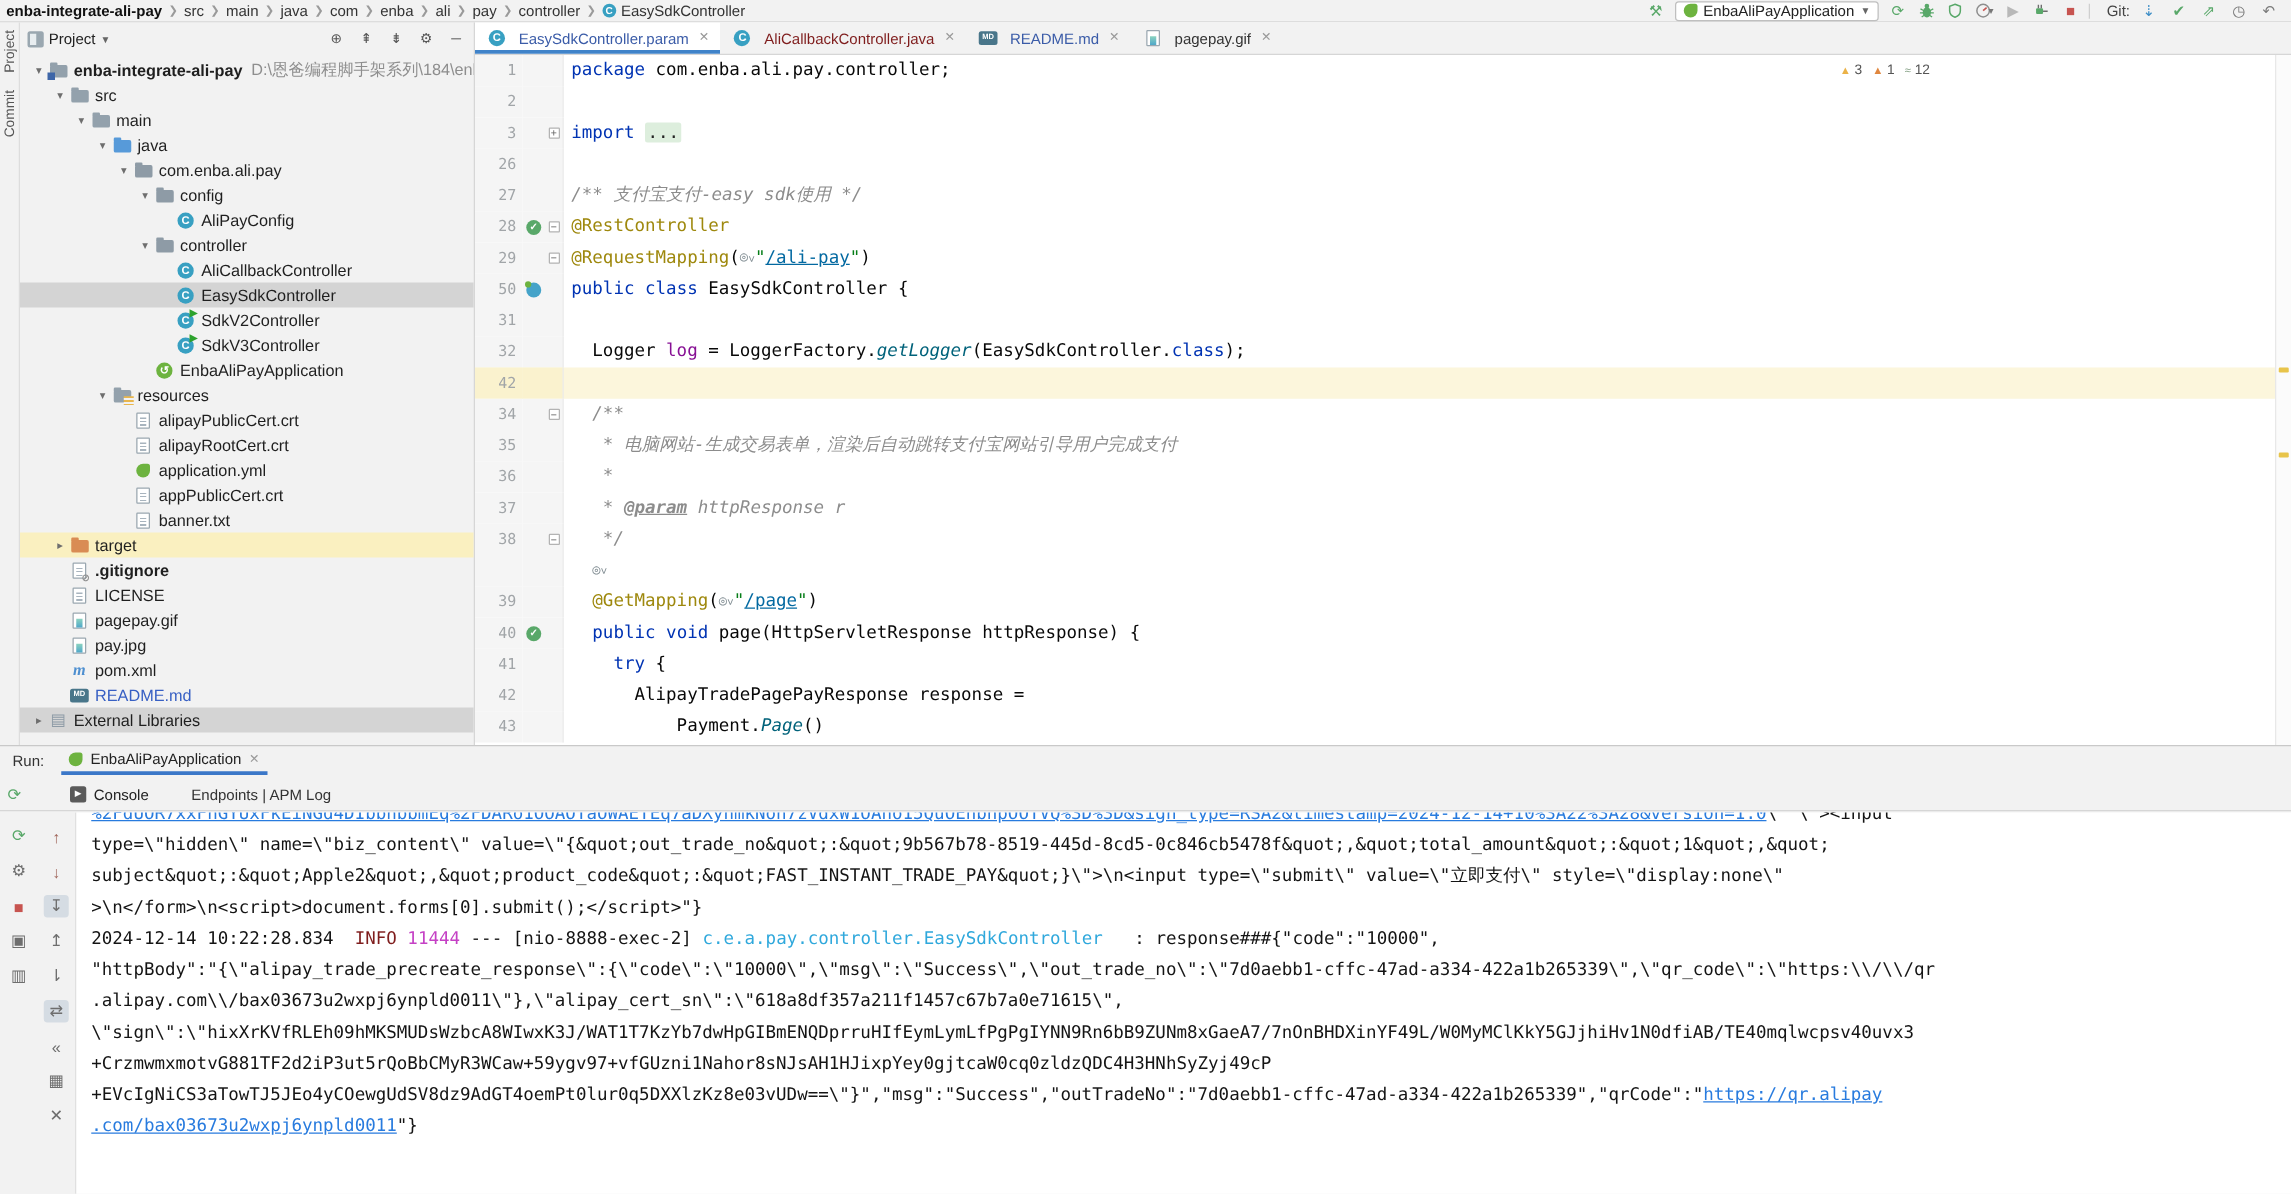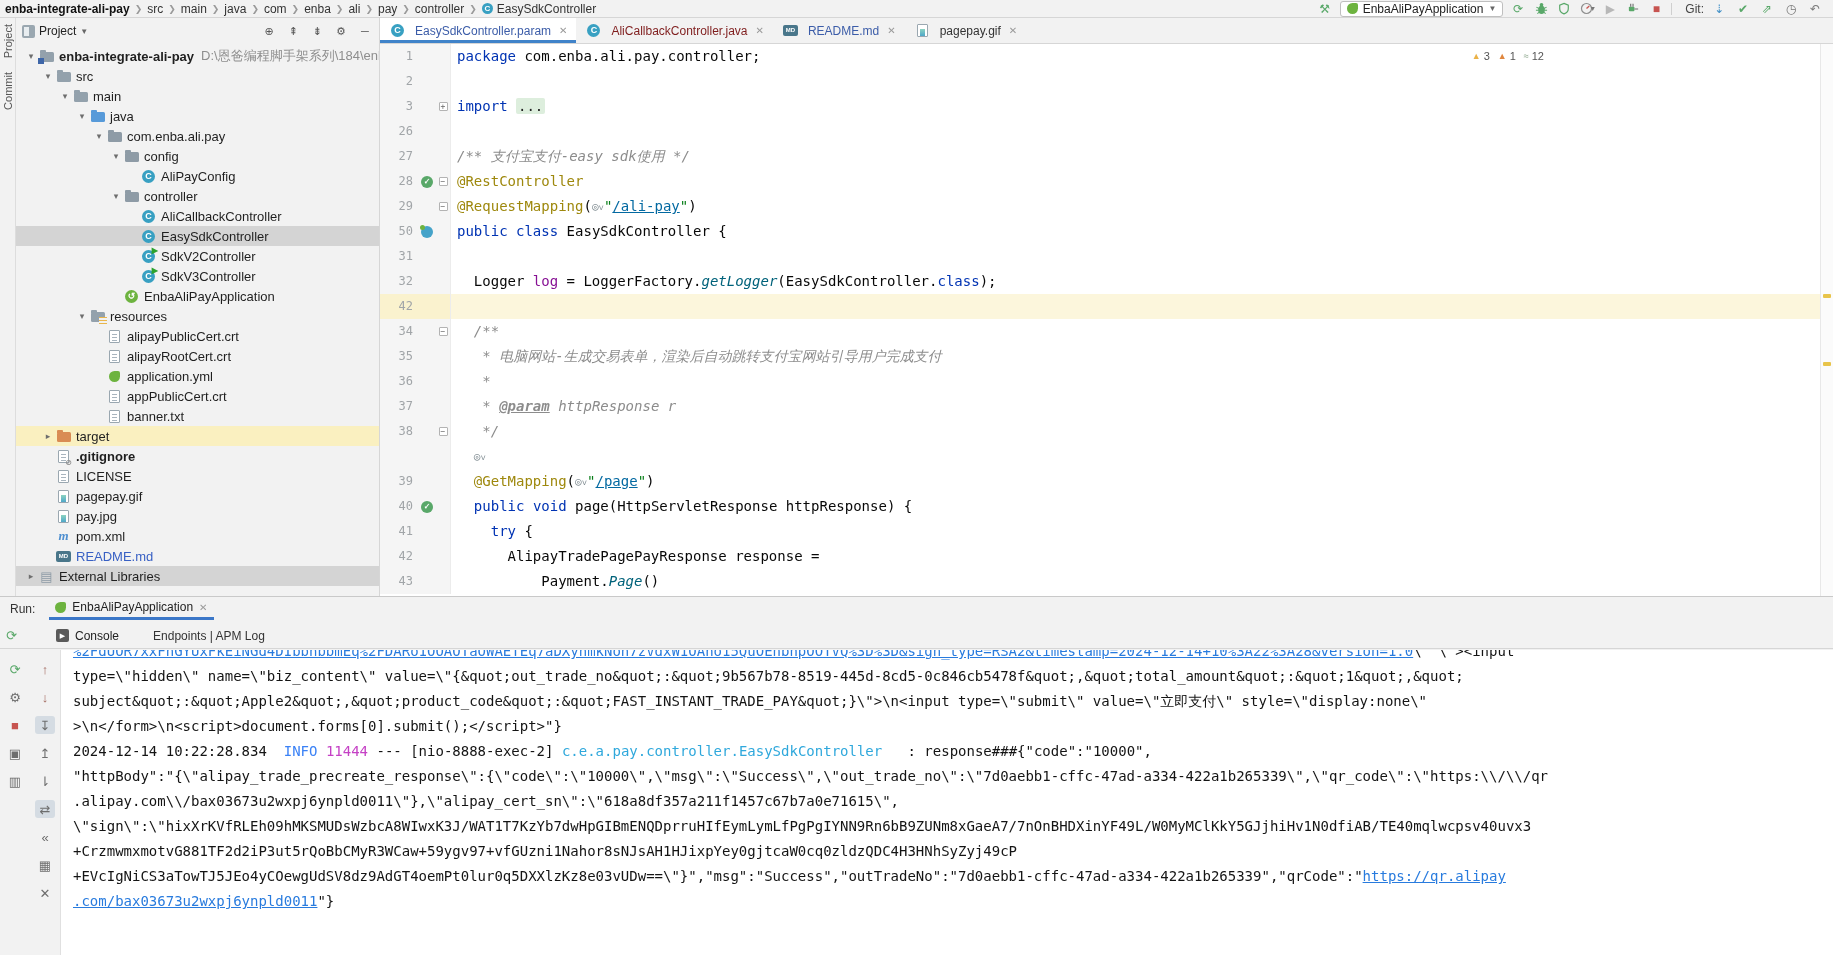--- a/index.html
+++ b/index.html
@@ -120,21 +120,21 @@
   .rtb { width:30px; display:flex; flex-direction:column; align-items:center; gap:10px; padding-top:10px;
     color:#6E6E6E; font-size:13px; }
   .rtb .ricon { width:20px; height:18px; display:flex; align-items:center; justify-content:center;
     border-radius:3px; cursor:pointer; }
   .ricon.active { background:#D5DCE3; }
   #console { flex:1; background:#FFF; overflow:hidden; font:14px/25px "DejaVu Sans Mono","Liberation Mono",monospace;
     padding-left:12px; border-left:1px solid #E0E0E0; }
   #console-lines { margin-top:-11px; white-space:pre; }
   .cline { height:25px; }
   .k-pl { color:#141414; } .k-link { color:#287BDE; text-decoration:underline; cursor:pointer; }
-  .k-info { color:#3b82f6; } .k-pid { color:#C541C5; } .k-logger { color:#2FA8DC; }
+  .k-info { color:#7f1d1d; } .k-pid { color:#C541C5; } .k-logger { color:#2FA8DC; }
 </style>
 </head>
 <body>
 
 <div id="topbar">
   <div id="breadcrumbs">
       <span class="crumb first">enba-integrate-ali-pay</span>
       <span class="crumb-sep">❯</span>
       <span class="crumb">src</span>
       <span class="crumb-sep">❯</span>

